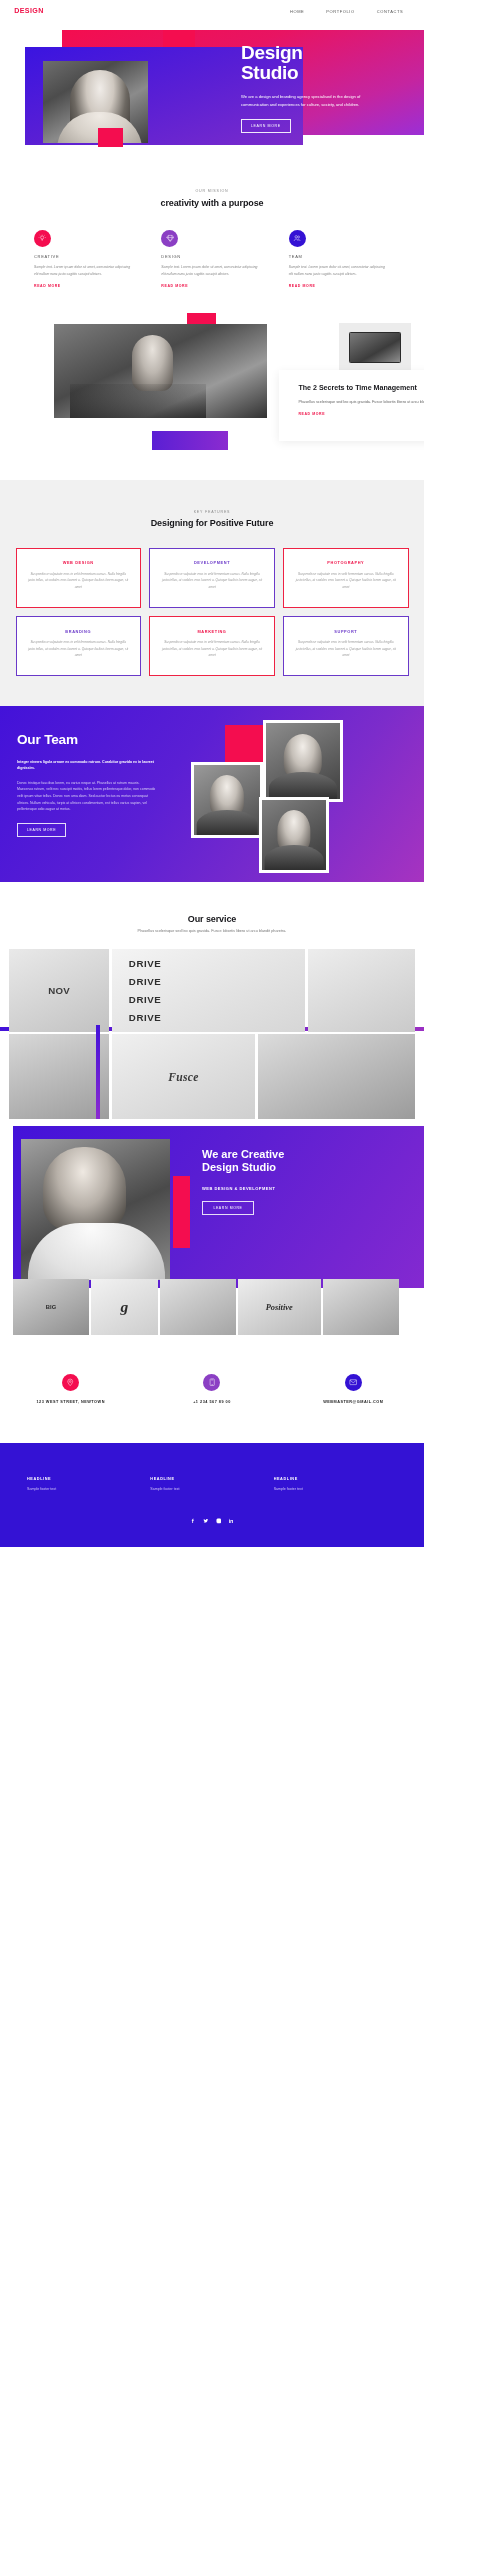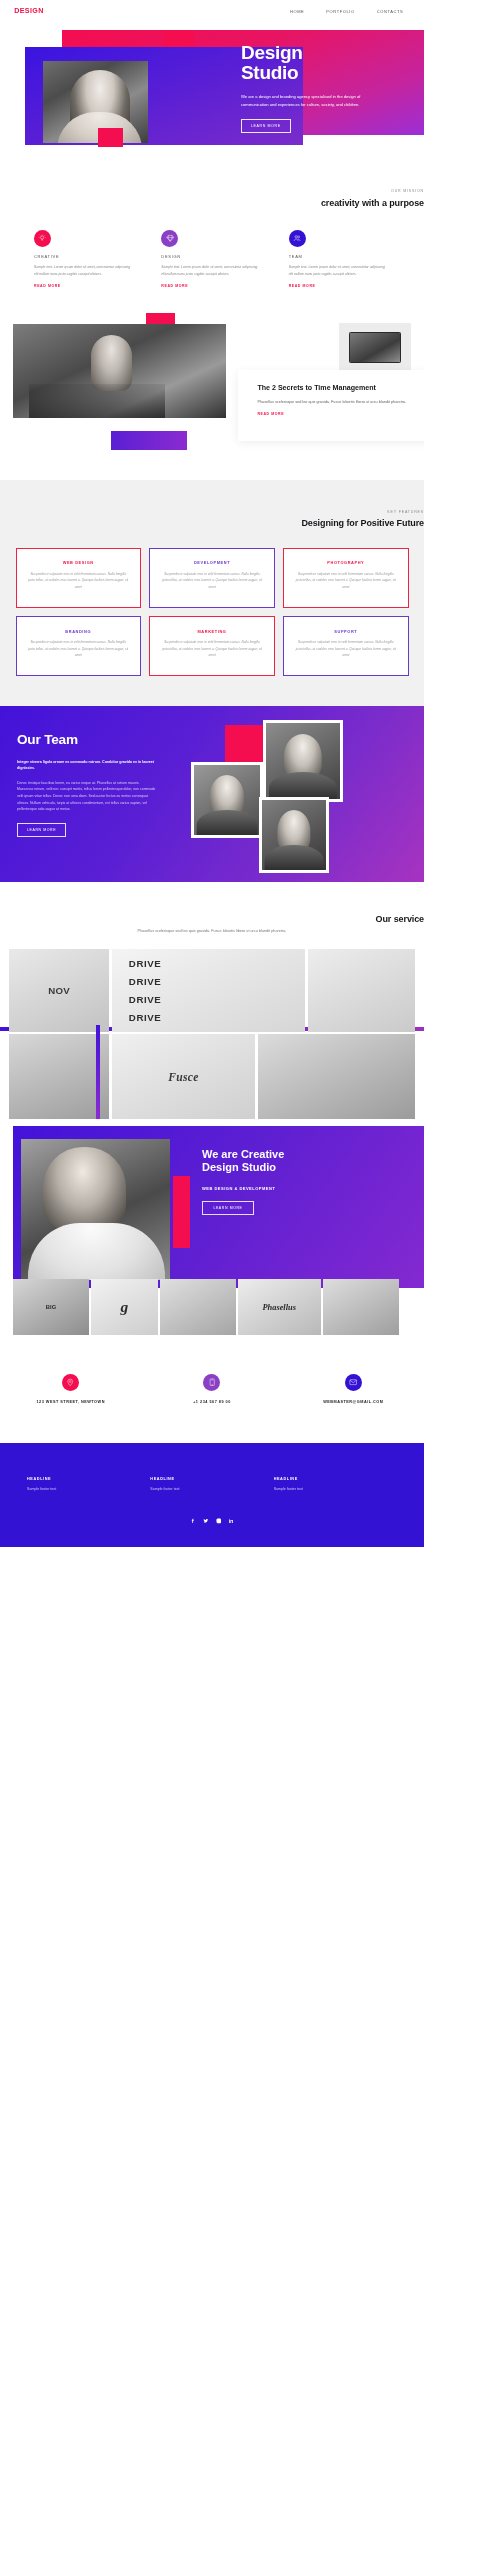--- a/index.html
+++ b/index.html
@@ -79,21 +79,21 @@
     margin-top: 9px; font-size: 4.1px; line-height: 2.15; color: #fff; width: 139px;
   }
   .btn-outline {
     display: inline-block; margin-top: 9px;
     border: 0.6px solid rgba(255,255,255,.9);
     color: #fff; font-size: 3.6px; letter-spacing: 0.6px;
     padding: 3.9px 9px; text-decoration: none; text-align: center;
   }
 
   
-  .sec-head { text-align: right; }
+  .sec-head { text-align: center; }
   .eyebrow {
     font-size: 3.6px; letter-spacing: 0.8px; color: #8b8b8b; text-transform: uppercase;
   }
   .sec-title {
     margin-top: 4.5px; font-size: 9px; font-weight: bold; color: #16161a; letter-spacing: -0.1px;
   }
 
   
   .mission { padding: 34px 0 17px; }
   .mission-cards {
@@ -112,21 +112,21 @@
   .m-body {
     margin-top: 5.2px; font-size: 3.4px; line-height: 2.0; color: #888; font-style: italic;
   }
   .readmore {
     display: inline-block; margin-top: 5.8px;
     font-size: 3.5px; letter-spacing: 0.6px; font-weight: bold;
     color: #ef1047; text-decoration: none;
   }
 
   
-  .secrets { position: relative; height: 162px; margin-top: 6.5px; }
+  .secrets { position: relative; height: 162px; margin-top: 6.5px; margin-left: 41px; }
   .sec-photo-big {
     position: absolute; left: 13px; top: 11.6px; width: 213px; height: 94px;
     background: linear-gradient(155deg, #7d7d7d 0%, #4a4a4a 40%, #9a9a9a 70%, #313131 100%);
     overflow: hidden;
   }
   .sec-photo-big::before {
     content: ""; position: absolute; left: 78px; top: 10.4px; width: 41px; height: 56px;
     background: radial-gradient(ellipse at 50% 26%, #e8e3dd 0%, #bdb7b0 40%, #55504b 100%);
     border-radius: 21px 21px 11.6px 11.6px;
   }
@@ -522,21 +522,21 @@
     </div>
     <div class="cr-strip">
       <div class="cs cs1">
         <div class="cs-lab">BIG</div>
       </div>
       <div class="cs cs2">
         <div class="cs-lab serif" style="font-size:15.5px">g</div>
       </div>
       <div class="cs cs3"></div>
       <div class="cs cs4">
-        <div class="cs-lab serif">Phasellus</div>
+        <div class="cs-lab serif">Positive</div>
       </div>
       <div class="cs cs5"></div>
     </div>
   </div>
 
   <div class="contact">
     <div class="contact-row">
 
       <div class="citem">
         <div class="c-ico" style="background:#f40d4f">

